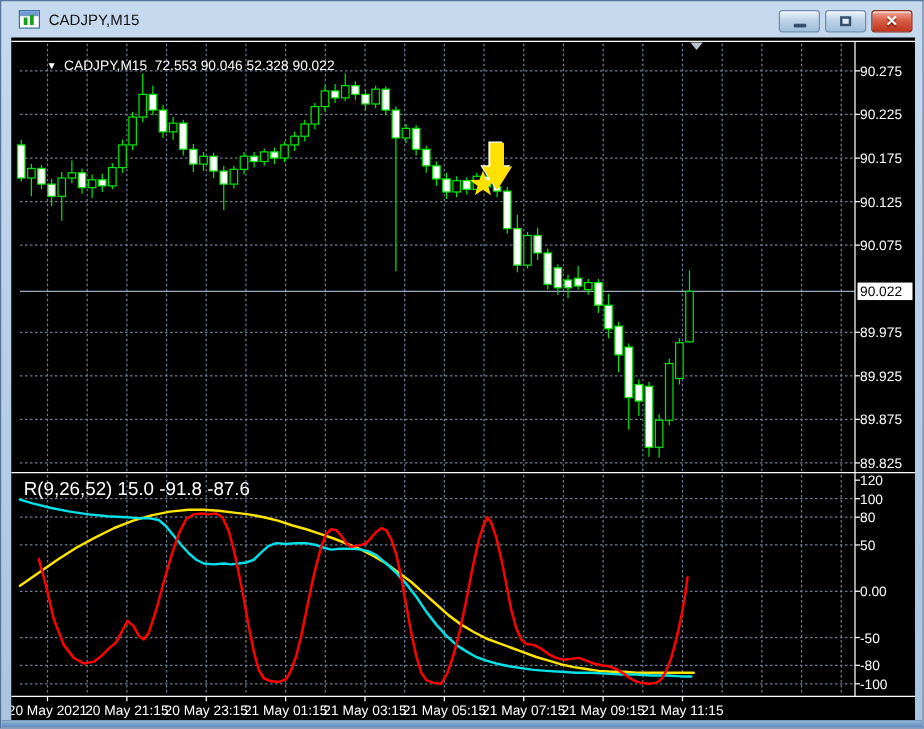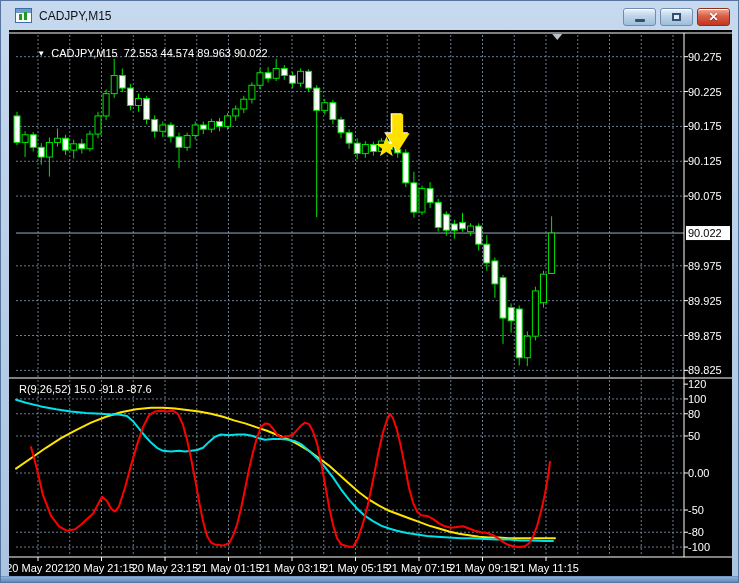--- a/index.html
+++ b/index.html
@@ -20,21 +20,21 @@
         background:linear-gradient(#eaf3fc,#bed3e8 45%,#9fbeda);display:flex;align-items:center;justify-content:center;
         box-shadow:inset 0 1px 0 #fff;cursor:default;}
   .wbtn.close{background:linear-gradient(#f0ab97,#d95f48 45%,#c0361f);border-color:#8e2f1c;}
   .g-min{width:10px;height:3px;background:#33506e;margin-top:6px;border-radius:1px;}
   .g-res{width:9px;height:8px;border:2px solid #33506e;box-sizing:border-box;background:#dfecf8;}
   .g-close{color:#fff;font-size:12px;font-weight:bold;line-height:1;text-shadow:0 1px 1px #7c1f10;}
   .client{position:absolute;left:8px;top:29px;width:723px;height:546px;background:#000;}
   .client svg{position:absolute;left:0;top:0;}
   .chart-header{position:absolute;left:10px;top:5px;color:#fff;font-size:11px;white-space:pre;}
   .chart-header .dd{font-size:8px;vertical-align:1px;margin-right:6px;}
-  .ind-label{position:absolute;left:10px;top:353px;color:#fff;font-size:11px;}
+  .ind-label{position:absolute;left:10px;top:353px;color:#fff;font-size:15px;}
   text{font-family:"Liberation Sans",sans-serif;}
 </style>
 </head>
 <body>
 
 <div class="window">
   <div class="titlebar">
     <div class="app-icon">
       <div class="bar"></div>
         <div class="c1"></div>
@@ -443,17 +443,17 @@
         <line x1="481.5" y1="556" x2="481.5" y2="560" stroke="#fff" stroke-width="1"></line>
         <text x="481.5" y="571" fill="#ffffff" font-size="11" text-anchor="middle">21 May 09:15</text>
         <line x1="545" y1="556" x2="545" y2="560" stroke="#fff" stroke-width="1"></line>
         <text x="545" y="571" fill="#ffffff" font-size="11" text-anchor="middle">21 May 11:15</text>
         <path d="M391.2,113.1890000000003 h11 v19 h6.5 L396.7,151.1890000000003 L384.7,132.1890000000003 h6.5 Z" fill="#ffffff" transform="translate(-1.5,-1)"></path>
         <path d="M391.2,113.1890000000003 h11 v19 h6.5 L396.7,151.1890000000003 L384.7,132.1890000000003 h6.5 Z" fill="#ffe100"></path>
         <polygon points="385.4,135.3 388.0,142.7 395.8,142.9 389.6,147.7 391.8,155.2 385.4,150.8 378.9,155.2 381.1,147.7 374.9,142.9 382.7,142.7" fill="#ffe100"></polygon>
         <polygon points="551.27,33 561.27,33 556.27,39" fill="#b8c0ca"></polygon>
       </svg>
     <div class="chart-header">
-      <span class="dd">▼</span><span>CADJPY,M15</span>  <span>72.553</span> <span>44.574</span> <span>89.963</span> <span>90.022</span>
+      <span class="dd">▼</span><span>CADJPY,M15</span>  <span>72.553</span> <span>90.046</span> <span>52.328</span> <span>90.022</span>
     </div>
     <div class="ind-label">R(9,26,52) 15.0 -91.8 -87.6</div>
   </div>
 </div>
 
 </body></html>

